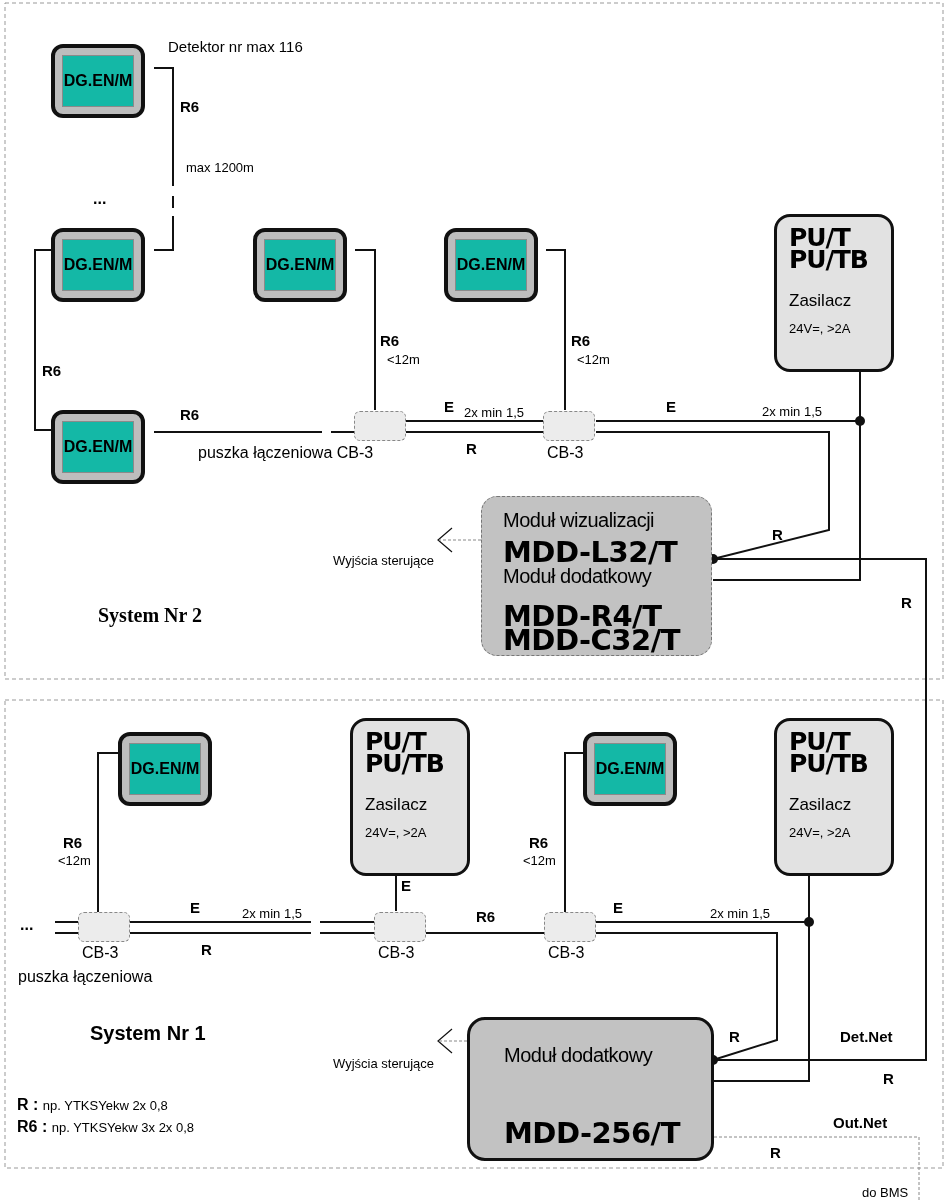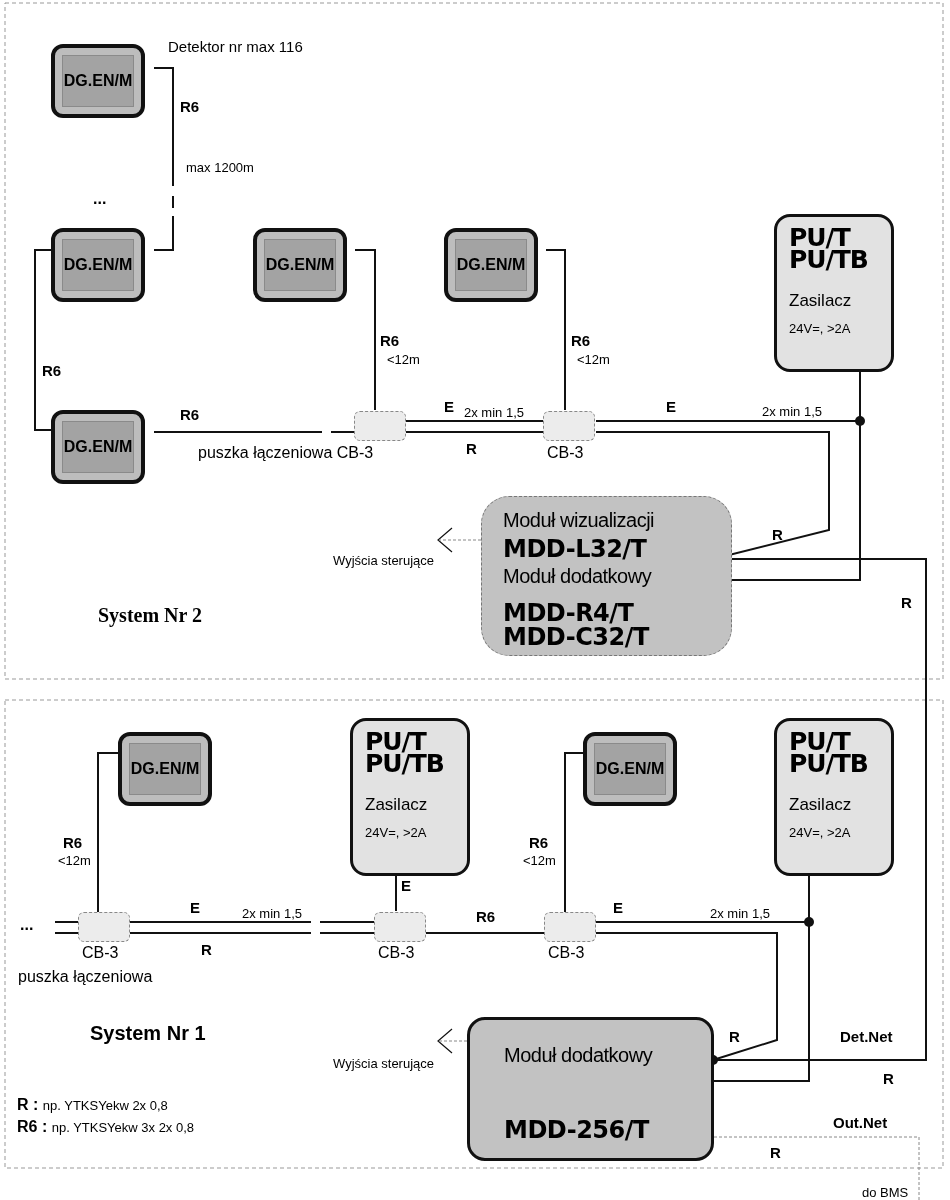--- a/index.html
+++ b/index.html
@@ -10,41 +10,41 @@
   .b { font-weight: bold; }
   .s13 { font-size: 13px; }
   .s15 { font-size: 15px; }
   .s16 { font-size: 16px; }
   .s20 { font-size: 20px; }
 
   
   .det { position: absolute; width: 94px; height: 74px; background: #bdbdbd;
          border: 4px solid #111; border-radius: 12px; box-sizing: border-box; }
   .det .inner { position: absolute; left: 7px; top: 7px; right: 7px; bottom: 7px;
-         background: #a3a3a3; border: 1px solid #8a8a8a;
+         background: #14b8a6; border: 1px solid #8a8a8a;
          display: flex; align-items: center; justify-content: center;
          font-weight: bold; font-size: 16px; }
 
   
   .psu { position: absolute; width: 120px; height: 158px; background: #e2e2e2;
          border: 3px solid #111; border-radius: 16px; box-sizing: border-box; padding: 10px 12px; }
   .psu .t1 { font-family: "DejaVu Sans", sans-serif; font-weight: bold; font-size: 25px; line-height: 22px; letter-spacing: -1px; }
   .psu .t2 { font-size: 17px; margin-top: 20px; }
   .psu .t3 { font-size: 13px; margin-top: 10px; }
 
   
   .cb { position: absolute; width: 52px; height: 30px; background: #ececec;
         border: 1px dashed #888; border-radius: 6px; box-sizing: border-box; }
 
   
-  .mod-vis { position: absolute; left: 481px; top: 496px; width: 251px; height: 160px;
-             background: #c2c2c2; border: 1px dashed #777; border-radius: 28px; box-sizing: border-box; }
+  .mod-vis { position: absolute; left: 481px; top: 496px; width: 231px; height: 160px;
+             background: #c2c2c2; border: 1px dashed #777; border-radius: 16px; box-sizing: border-box; }
   .mod-sup { position: absolute; left: 467px; top: 1017px; width: 247px; height: 144px;
              background: #c2c2c2; border: 3px solid #111; border-radius: 18px; box-sizing: border-box; }
-  .heavy { font-family: "DejaVu Sans", sans-serif; font-weight: bold; font-size: 24px; letter-spacing: -0.5px; }
+  .heavy { font-family: "DejaVu Sans", sans-serif; font-weight: bold; font-size: 29px; letter-spacing: -0.5px; }
   .light { font-size: 20px; letter-spacing: -0.5px; }
 </style>
 </head>
 <body>
 
 <svg width="950" height="1200">
 
   <rect x="5" y="3" width="938" height="676" fill="none" stroke="#999" stroke-width="1" stroke-dasharray="4,3"></rect>
   <rect x="5" y="700" width="938" height="468" fill="none" stroke="#999" stroke-width="1" stroke-dasharray="4,3"></rect>
 

